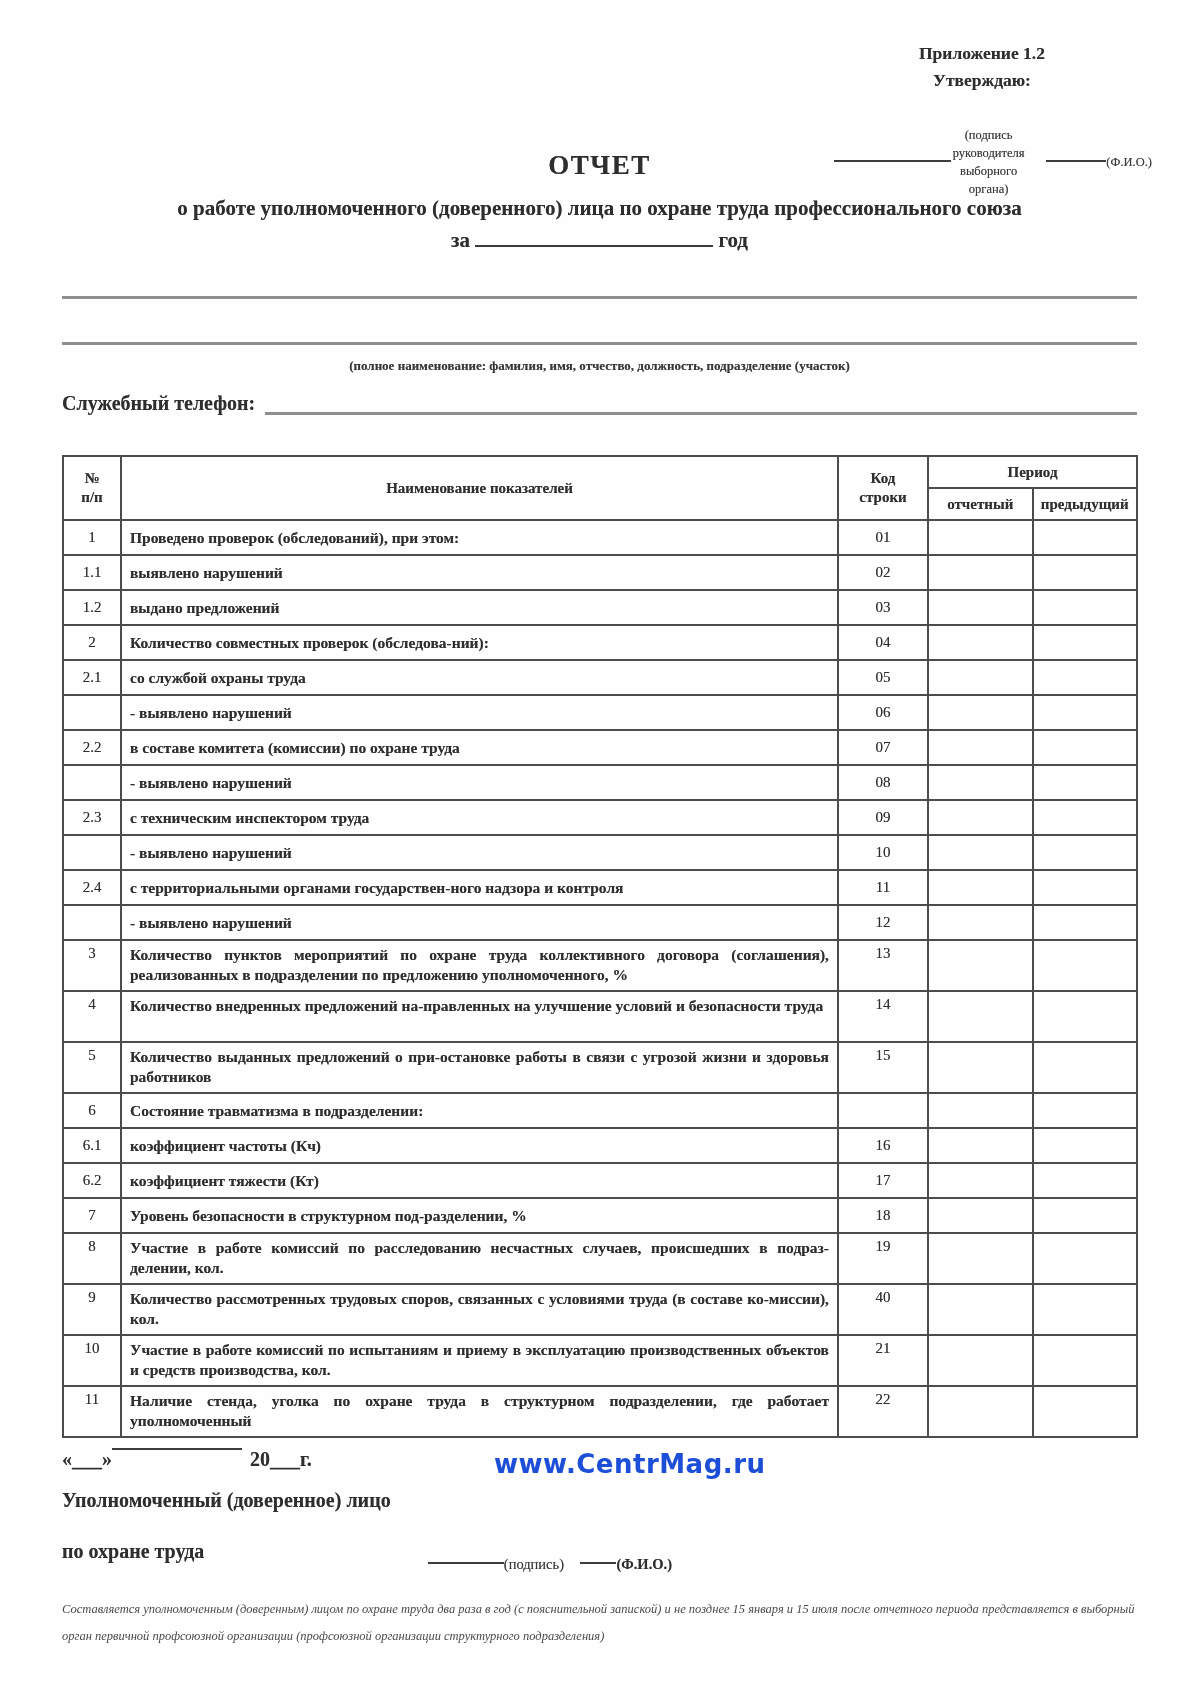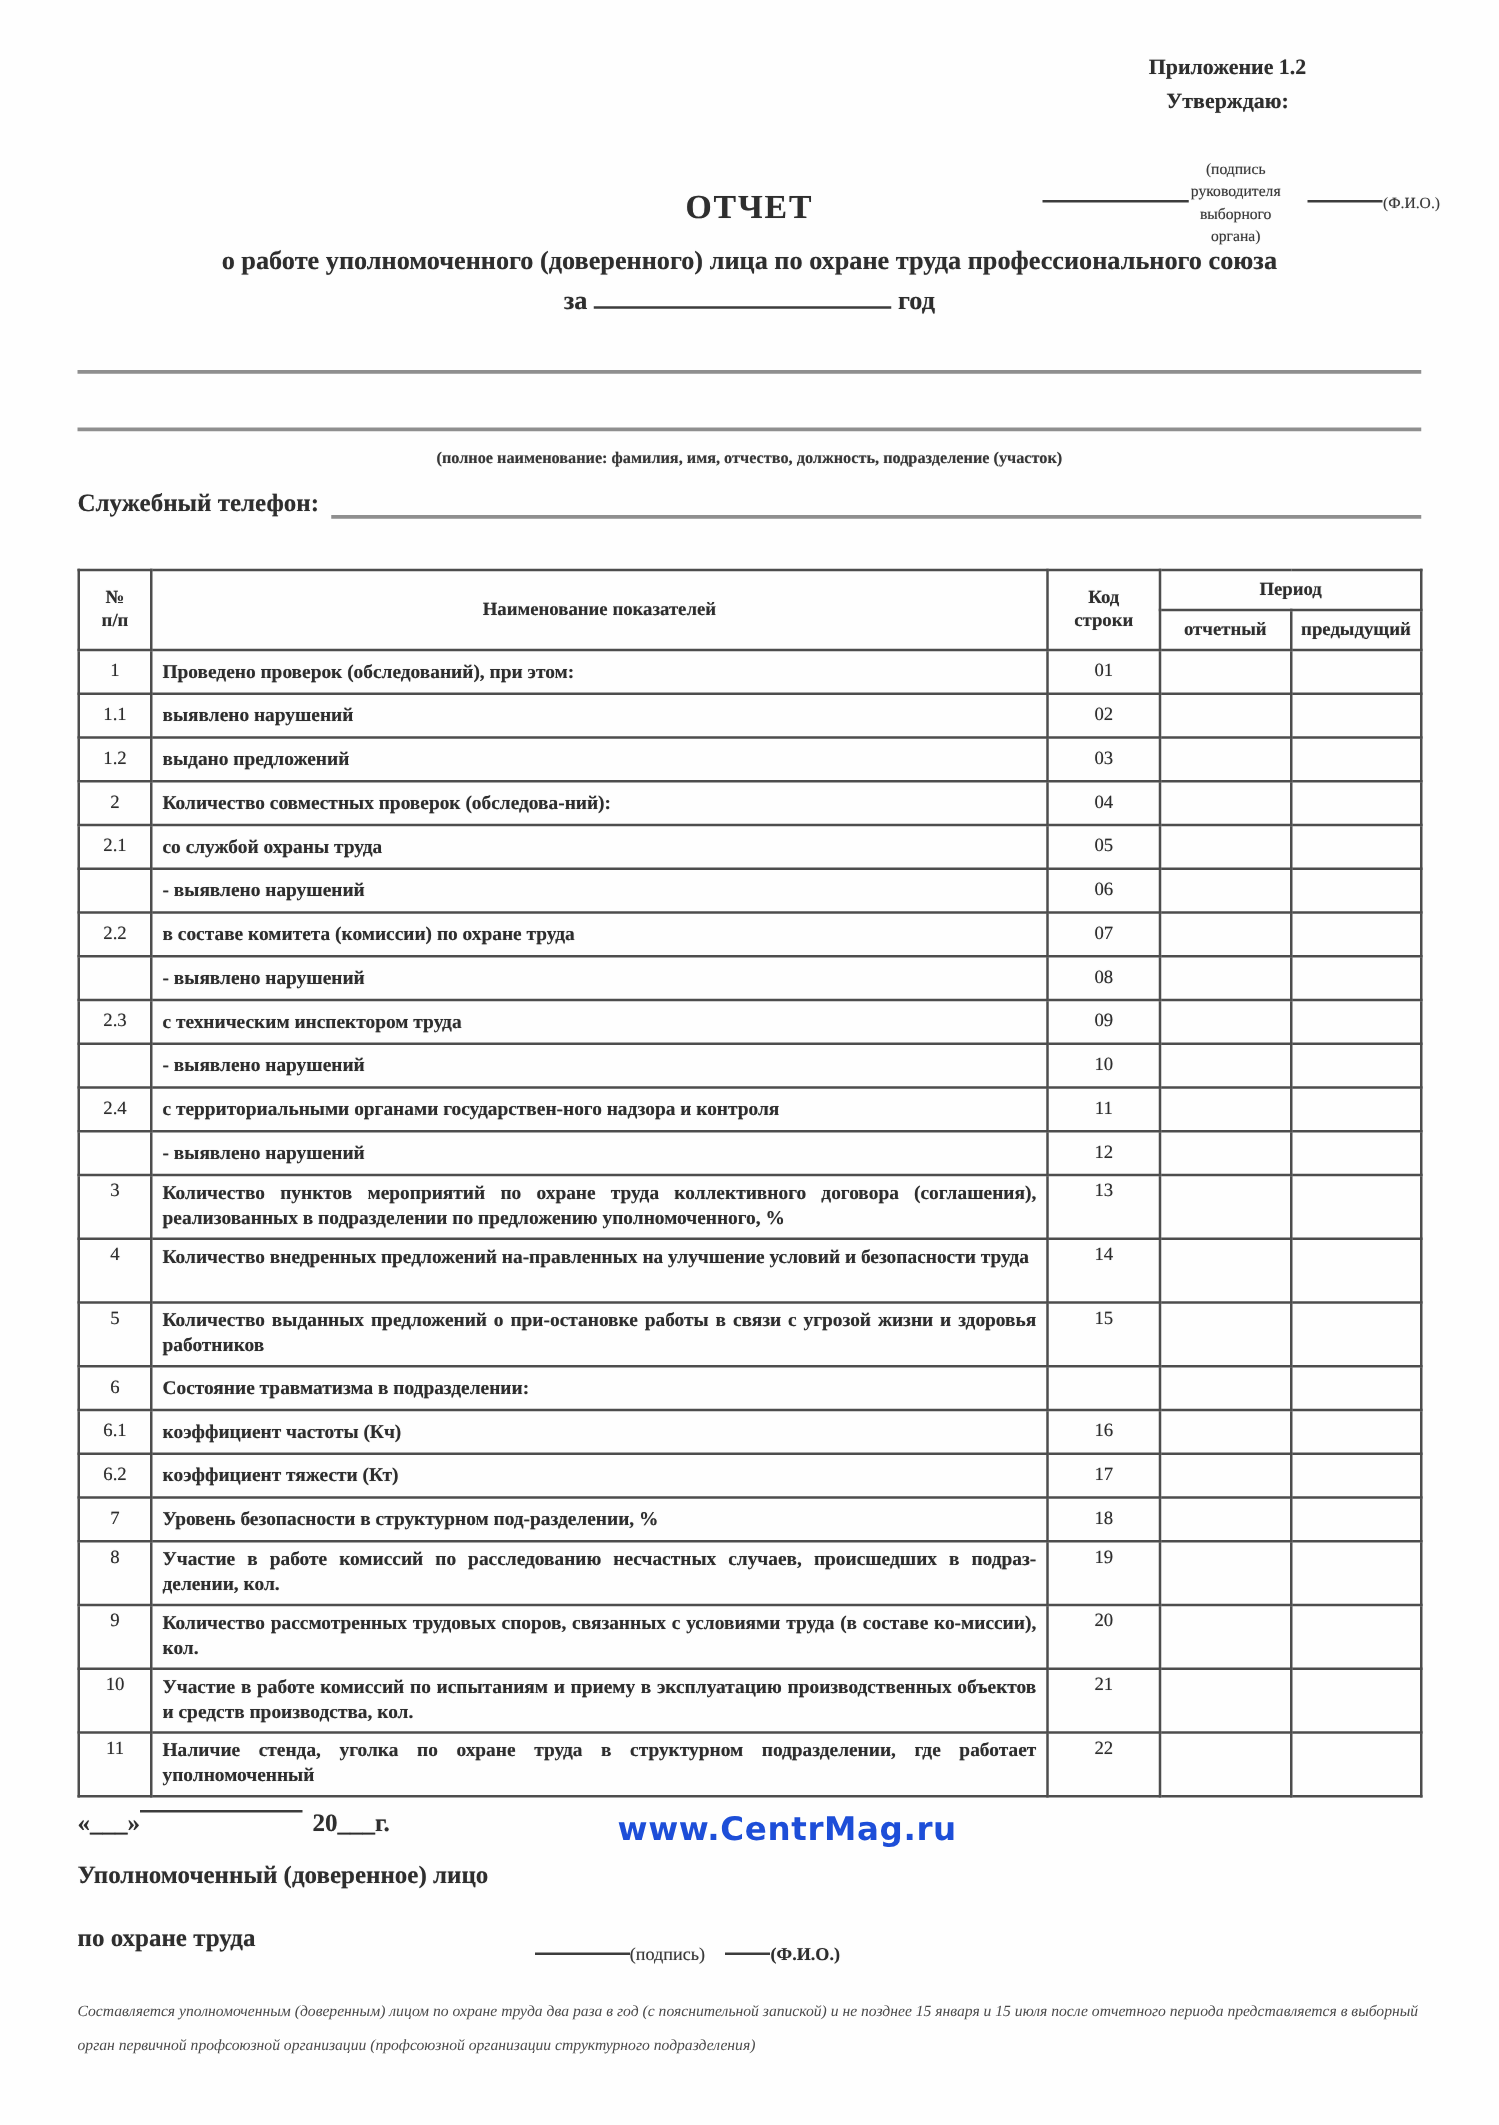--- a/index.html
+++ b/index.html
@@ -248,21 +248,21 @@
         <tr class="row-double">
           <td class="td-num">8</td>
           <td class="td-name">Участие в работе комиссий по расследованию несчастных случаев, происшедших в подраз-делении, кол.</td>
           <td class="td-code">19</td>
           <td class="td-val"></td>
           <td class="td-val2"></td>
         </tr>
         <tr class="row-double">
           <td class="td-num">9</td>
           <td class="td-name">Количество рассмотренных трудовых споров, связанных с условиями труда (в составе ко-миссии), кол.</td>
-          <td class="td-code">20</td>
+          <td class="td-code">40</td>
           <td class="td-val"></td>
           <td class="td-val2"></td>
         </tr>
         <tr class="row-double">
           <td class="td-num">10</td>
           <td class="td-name">Участие в работе комиссий по испытаниям и приему в эксплуатацию производственных объектов и средств производства, кол.</td>
           <td class="td-code">21</td>
           <td class="td-val"></td>
           <td class="td-val2"></td>
         </tr>

